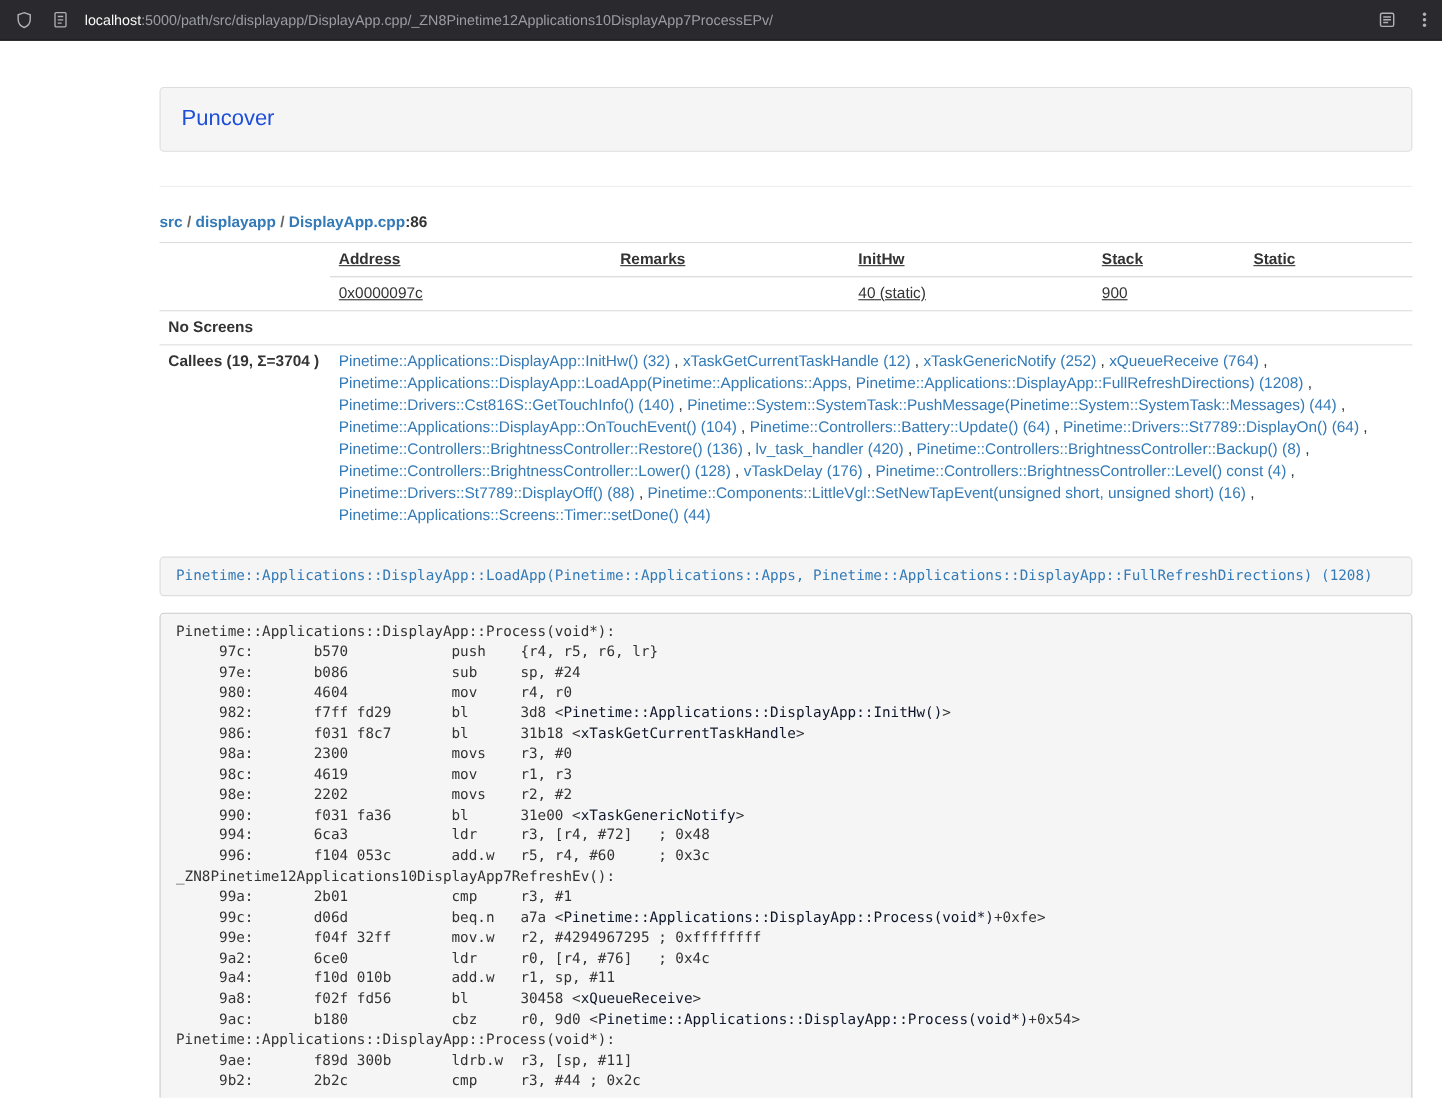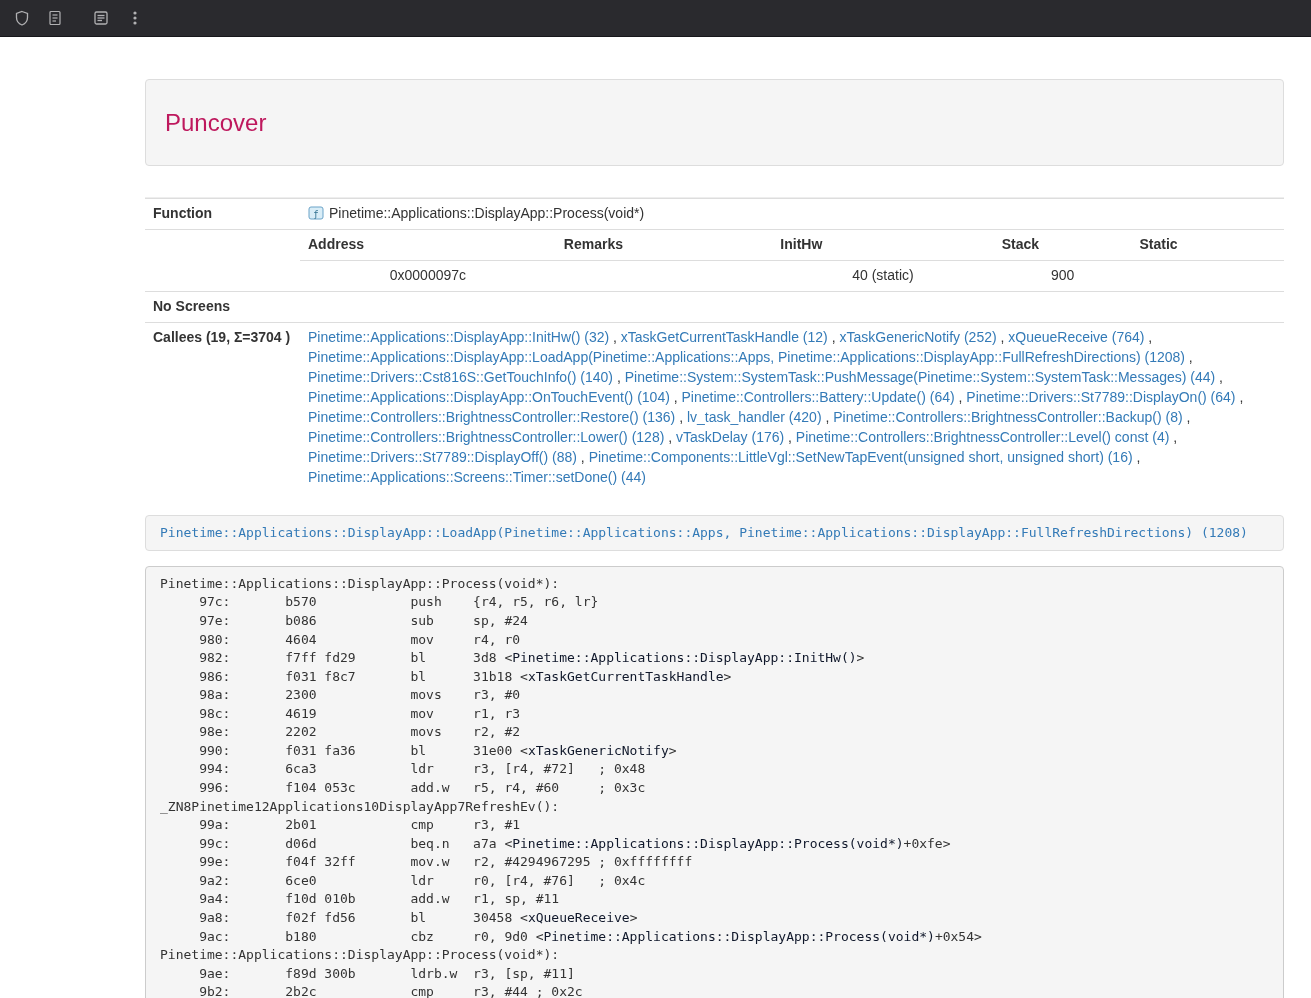--- a/index.html
+++ b/index.html
@@ -26,47 +26,47 @@
   .urlbox .host { color: #f9f9fa; }
   .urlbox .path { color: #9c9ca3; }
   .tb-reader { margin-left: 16px; }
   .tb-kebab { margin-left: 24px; }
 
   
   .main { padding: 42px 27px 0 145px; }
 
   .title-panel {
     background: #f5f5f5; border: 1px solid #ddd; border-radius: 4px;
-    padding: 32px 19px; font-size: 24px; color: #be185d; line-height: 21px;
+    padding: 18px 19px; font-size: 20px; color: #1d4ed8; line-height: 21px;
   }
 
   hr.divider { border: 0; border-top: 1px solid #eee; margin: 31px 0 0 0; }
 
   .breadcrumb-bar { margin: 21px 0 9px 0; font-weight: bold; font-size: 14px; line-height: 20px; }
   a { color: #337ab7; text-decoration: none; cursor: pointer; }
   .crumb-sep { color: #666; }
   .crumb-suffix { color: #333; }
 
   table.symbol-table { width: 100%; border-collapse: collapse; }
   .symbol-table > tbody > tr > th,
   .symbol-table > tbody > tr > td {
     border-top: 1px solid #ddd;
     padding: 5px 8px;
     text-align: left; vertical-align: top;
     font-size: 14px; line-height: 1.42857;
   }
   .symbol-table th.label-col { width: 155px; font-weight: bold; }
-  .symbol-table td.stats-cell { padding: 0; }
+  .symbol-table td.stats-cell { padding: 0; text-decoration: underline; }
 
   table.stats-table { width: 100%; border-collapse: collapse; }
   .stats-table th {
     padding: 5px 8px; text-align: left; font-weight: bold;
     border-bottom: 1px solid #ddd; line-height: 1.42857;
   }
-  .stats-table td { padding: 5px 8px; text-align: center; line-height: 1.42857; }
+  .stats-table td { padding: 5px 8px; text-align: left; line-height: 1.42857; }
 
   .sym-icon { display: inline-block; vertical-align: text-bottom; margin-right: 5px; }
   .sym-icon svg { display: block; }
 
   .callee-link { white-space: nowrap; margin-top: 12px; }
 
   .mono-panel {
     background: #f5f5f5; border: 1px solid #ddd; border-radius: 4px;
     padding: 8px 14px; margin: 22px 0 15px 0;
     font-family: "DejaVu Sans Mono", monospace;
@@ -96,20 +96,23 @@
     </svg>
   </span>
   <span class="icon tb-page">
     <svg width="14" height="16" viewBox="0 0 14 16" fill="none" stroke="#b1b1b3" stroke-width="1.2">
       <rect x="2" y="1.5" width="10" height="13" rx="1"></rect>
       <line x1="4.5" y1="5" x2="9.5" y2="5"></line>
       <line x1="4.5" y1="8" x2="9.5" y2="8"></line>
       <line x1="4.5" y1="11" x2="8" y2="11"></line>
     </svg>
   </span>
+  <div class="urlbox">
+    <span class="host">localhost</span><span class="path">:5000/path/src/displayapp/DisplayApp.cpp/_ZN8Pinetime12Applications10DisplayApp7ProcessEPv/</span>
+  </div>
   <span class="icon tb-reader">
     <svg width="16" height="16" viewBox="0 0 16 16" fill="none" stroke="#b1b1b3" stroke-width="1.3">
       <rect x="2" y="2" width="12" height="12" rx="1.5"></rect>
       <line x1="4.5" y1="5.5" x2="11.5" y2="5.5"></line>
       <line x1="4.5" y1="8" x2="11.5" y2="8"></line>
       <line x1="4.5" y1="10.5" x2="9" y2="10.5"></line>
     </svg>
   </span>
   <span class="icon tb-kebab">
     <svg width="4" height="16" viewBox="0 0 4 16" fill="#b1b1b3">
@@ -121,30 +124,24 @@
 </div>
 
 <div class="main">
 
   <div class="title-panel">
     <span>Puncover</span>
   </div>
 
   <hr class="divider">
 
+  <div class="breadcrumb-bar"><a href="#">src</a><span class="crumb-sep"> / </span><a href="#">displayapp</a><span class="crumb-sep"> / </span><a href="#">DisplayApp.cpp</a><span class="crumb-suffix">:86</span></div>
 
   <table class="symbol-table">
     <tbody>
-      <tr>
-        <th class="label-col">Function</th>
-        <td><span class="sym-icon"><svg width="16" height="16" viewBox="0 0 16 16">
-                <rect x="1" y="2" width="14" height="12" rx="2" fill="#d9edf7" stroke="#6aa3c8"></rect>
-                <text x="8" y="11.5" font-size="9" text-anchor="middle" fill="#31708f" font-family="DejaVu Sans Mono, monospace">ƒ</text>
-              </svg></span><span>Pinetime::Applications::DisplayApp::Process(void*)</span></td>
-      </tr>
       <tr>
         <th class="label-col"></th>
         <td class="stats-cell">
           <table class="stats-table">
             <colgroup>
               <col style="width:26%">
                 <col style="width:22%">
                 <col style="width:22.5%">
                 <col style="width:14%">
                 <col style="width:15.5%">

